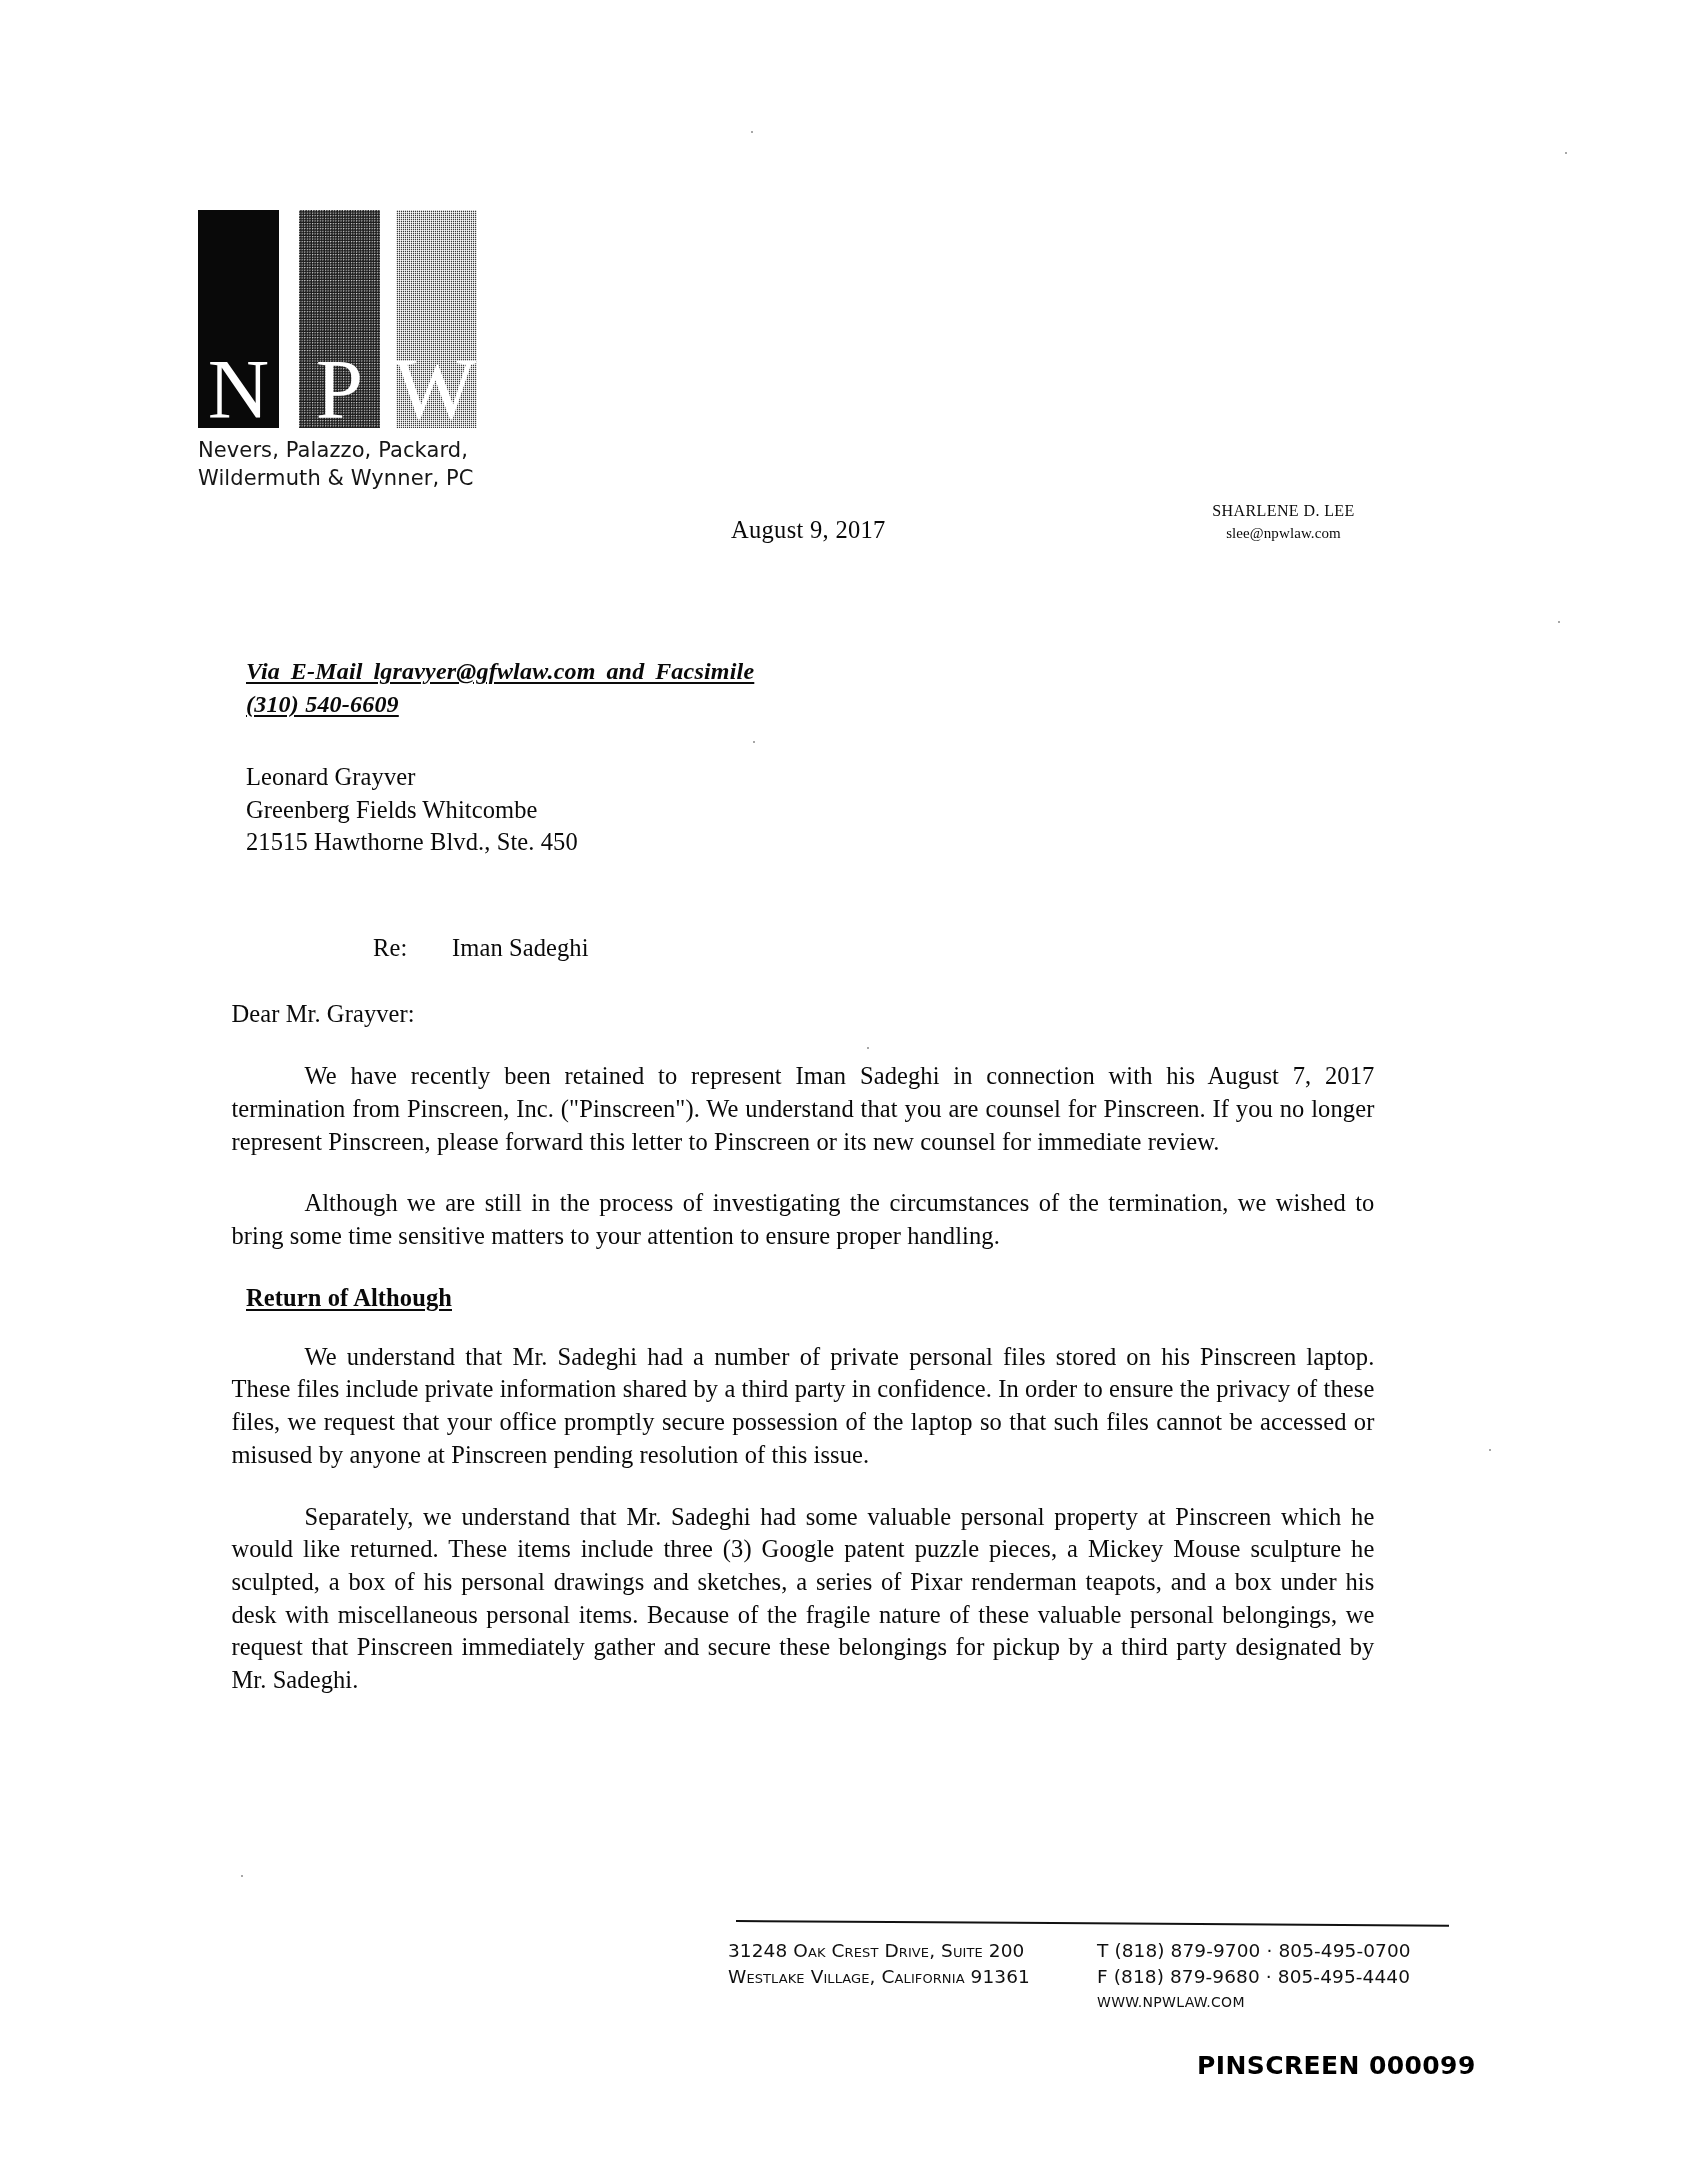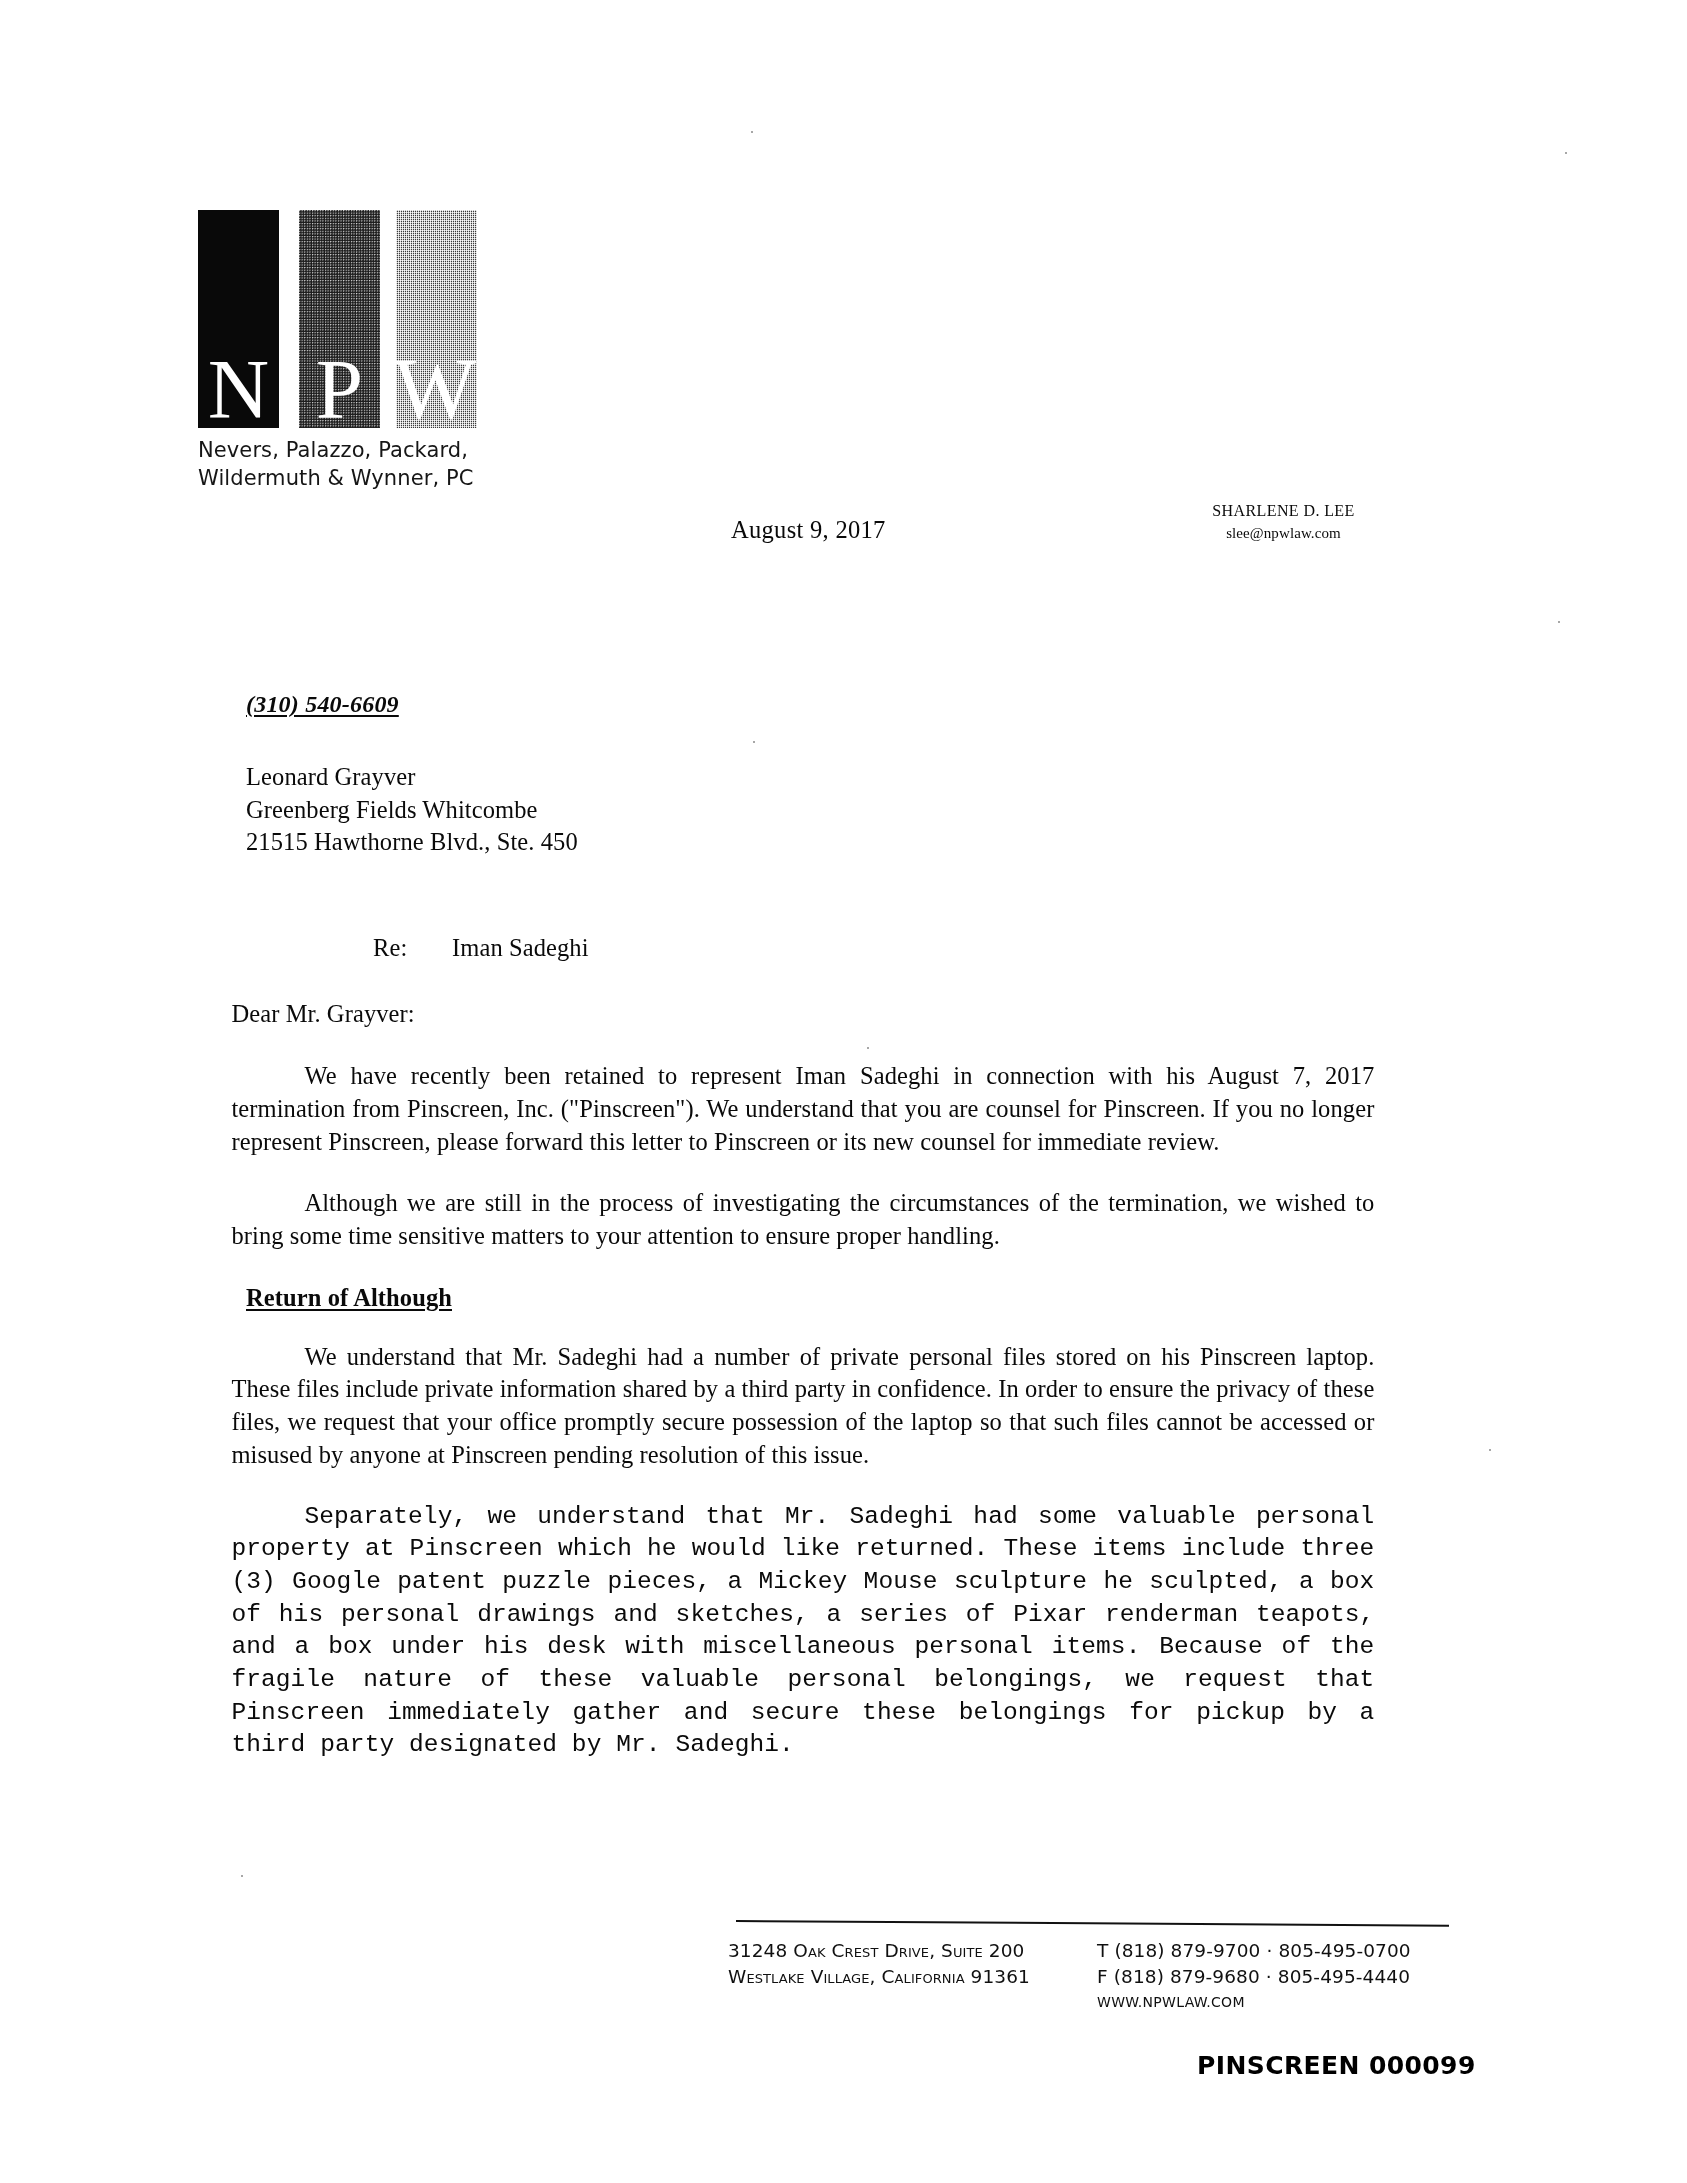--- a/index.html
+++ b/index.html
@@ -150,21 +150,21 @@
 
   .para {
     margin: 0 0 29px 0;
     margin-left: -14.6px;
     width: 1143px;
     text-align: justify;
     text-indent: 73px;
     line-height: 1.335;
     letter-spacing: 0.1px;
   }
-  .para.last { margin-bottom: 8px; font-family: Liberation Mono, monospace; }
+  .para.last { margin-bottom: 8px; }
 
   .section-head {
     margin: 6.6px 0 26.5px 0;
     font-weight: bold;
     font-size: 24.5px;
   }
   .section-head span {
     text-decoration: underline;
     text-underline-offset: 3.3px;
     text-decoration-thickness: 2px;
@@ -250,21 +250,21 @@
   <div class="letter-date">August 9, 2017</div>
 
   <div class="attorney">
     <div class="att-name">SHARLENE D. LEE</div>
     <div class="att-email">slee@npwlaw.com</div>
   </div>
 
   <div class="body-col">
 
     <div class="via-block">
-      <br>
+      <span class="via-line l1">Via  E-Mail  lgravyer@gfwlaw.com  and  Facsimile</span><br>
       <span class="via-line l2">(310) 540-6609</span>
     </div>
 
     <div class="addr-block">
       <div>Leonard Grayver</div>
       <div>Greenberg Fields Whitcombe</div>
       <div>21515 Hawthorne Blvd., Ste. 450</div>
     </div>
 
     <div class="re-line">

